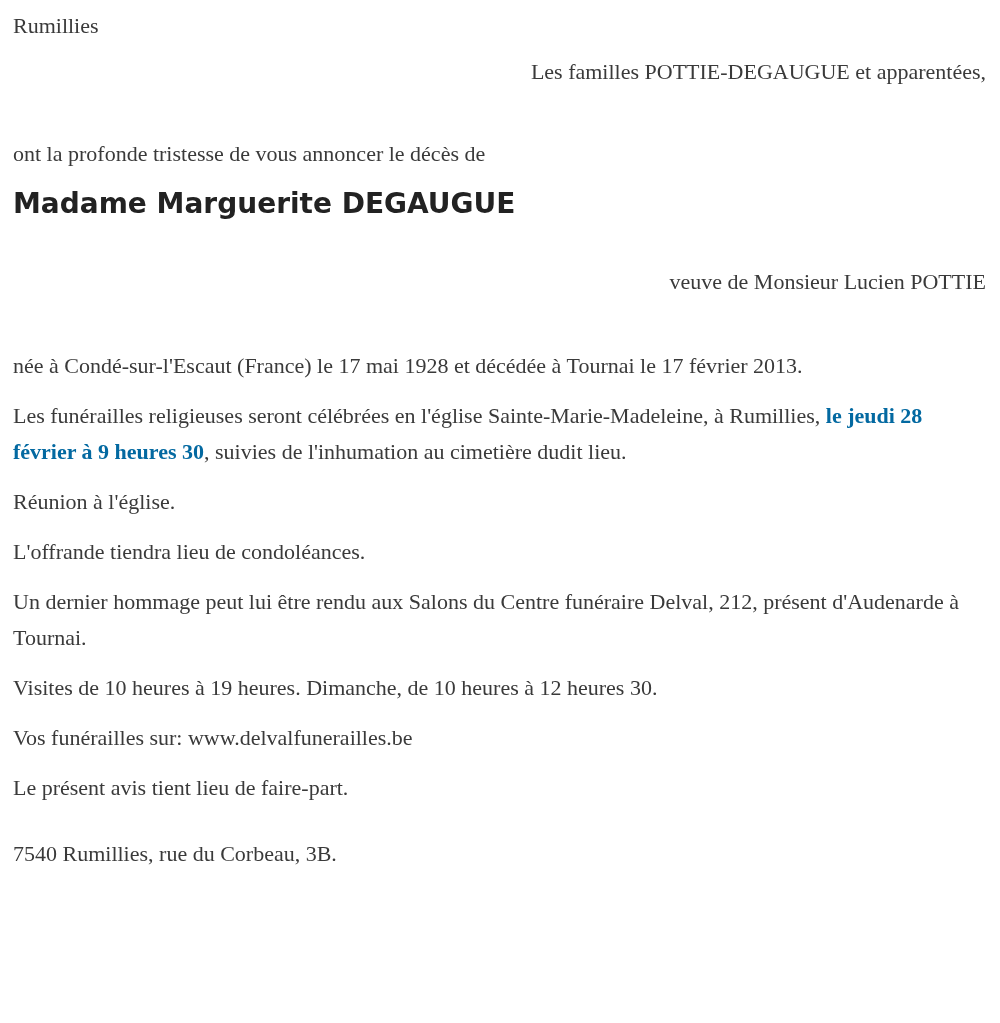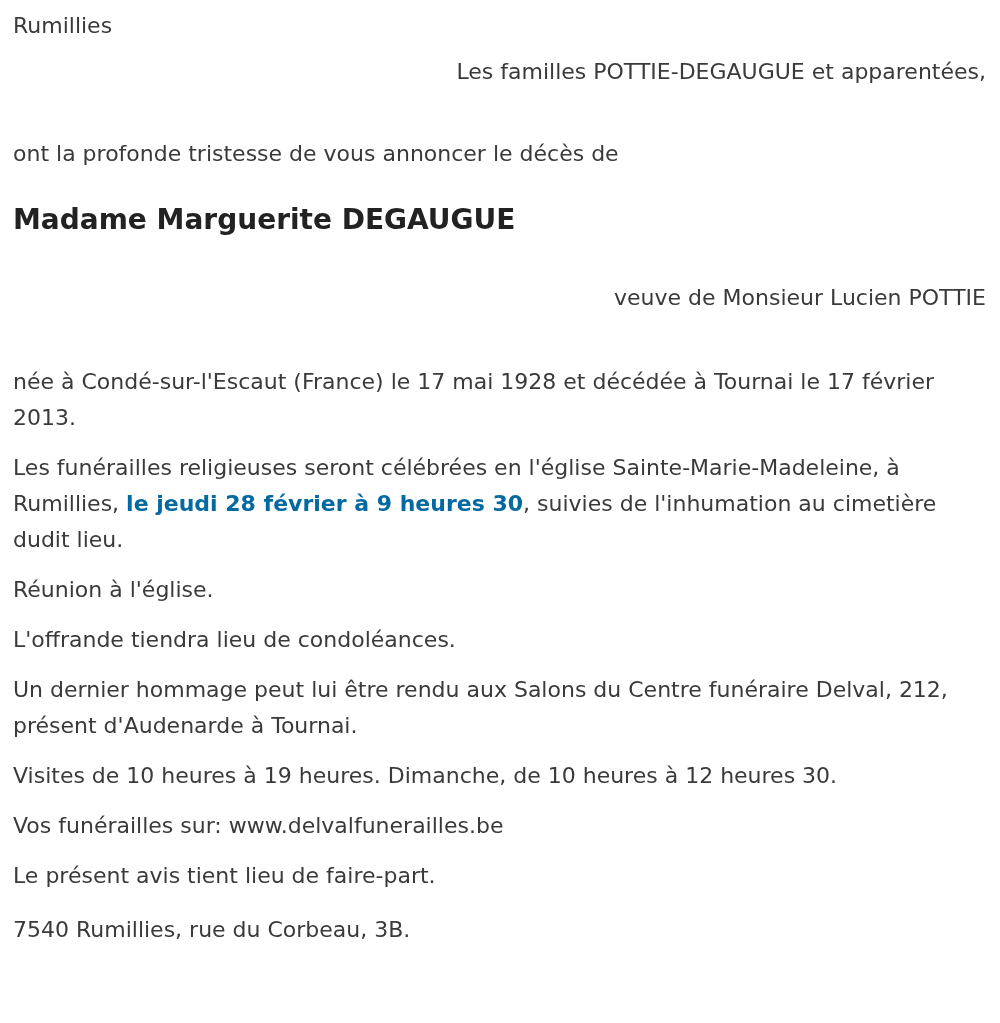--- a/index.html
+++ b/index.html
@@ -15,38 +15,39 @@
     font-size: 22px;
     line-height: 36px;
   }
   .page {
     box-sizing: border-box;
     width: 1000px;
     padding: 8px 14px 0 13px;
   }
   p {
     margin: 0 0 14px 0;
+    font-family: Liberation Serif, serif;
   }
   .location    { margin-bottom: 10px; }
   .families    { margin-bottom: 46px; text-align: right; }
-  .announcement{ margin-bottom: 26px; }
+  .announcement{ margin-bottom: 10px; }
   h1.name {
     font-size: 28px;
     line-height: 44px;
     font-weight: bold;
     color: #222222;
     margin: 0 0 38px 0;
   }
   .widow { margin-bottom: 48px; text-align: right; }
   strong {
     font-weight: bold;
     color: #0369a1;
     margin-top: 7px;
   }
-  .address { margin-top: 18px; }
+  .address { margin-top: 30px; }
   .url { color: inherit; text-decoration: none; cursor: pointer; }
 </style>
 </head>
 <body>
 
 <div class="page">
 
   <p class="location">Rumillies</p>
 
   <p class="families">Les familles POTTIE-DEGAUGUE et apparentées,</p>

